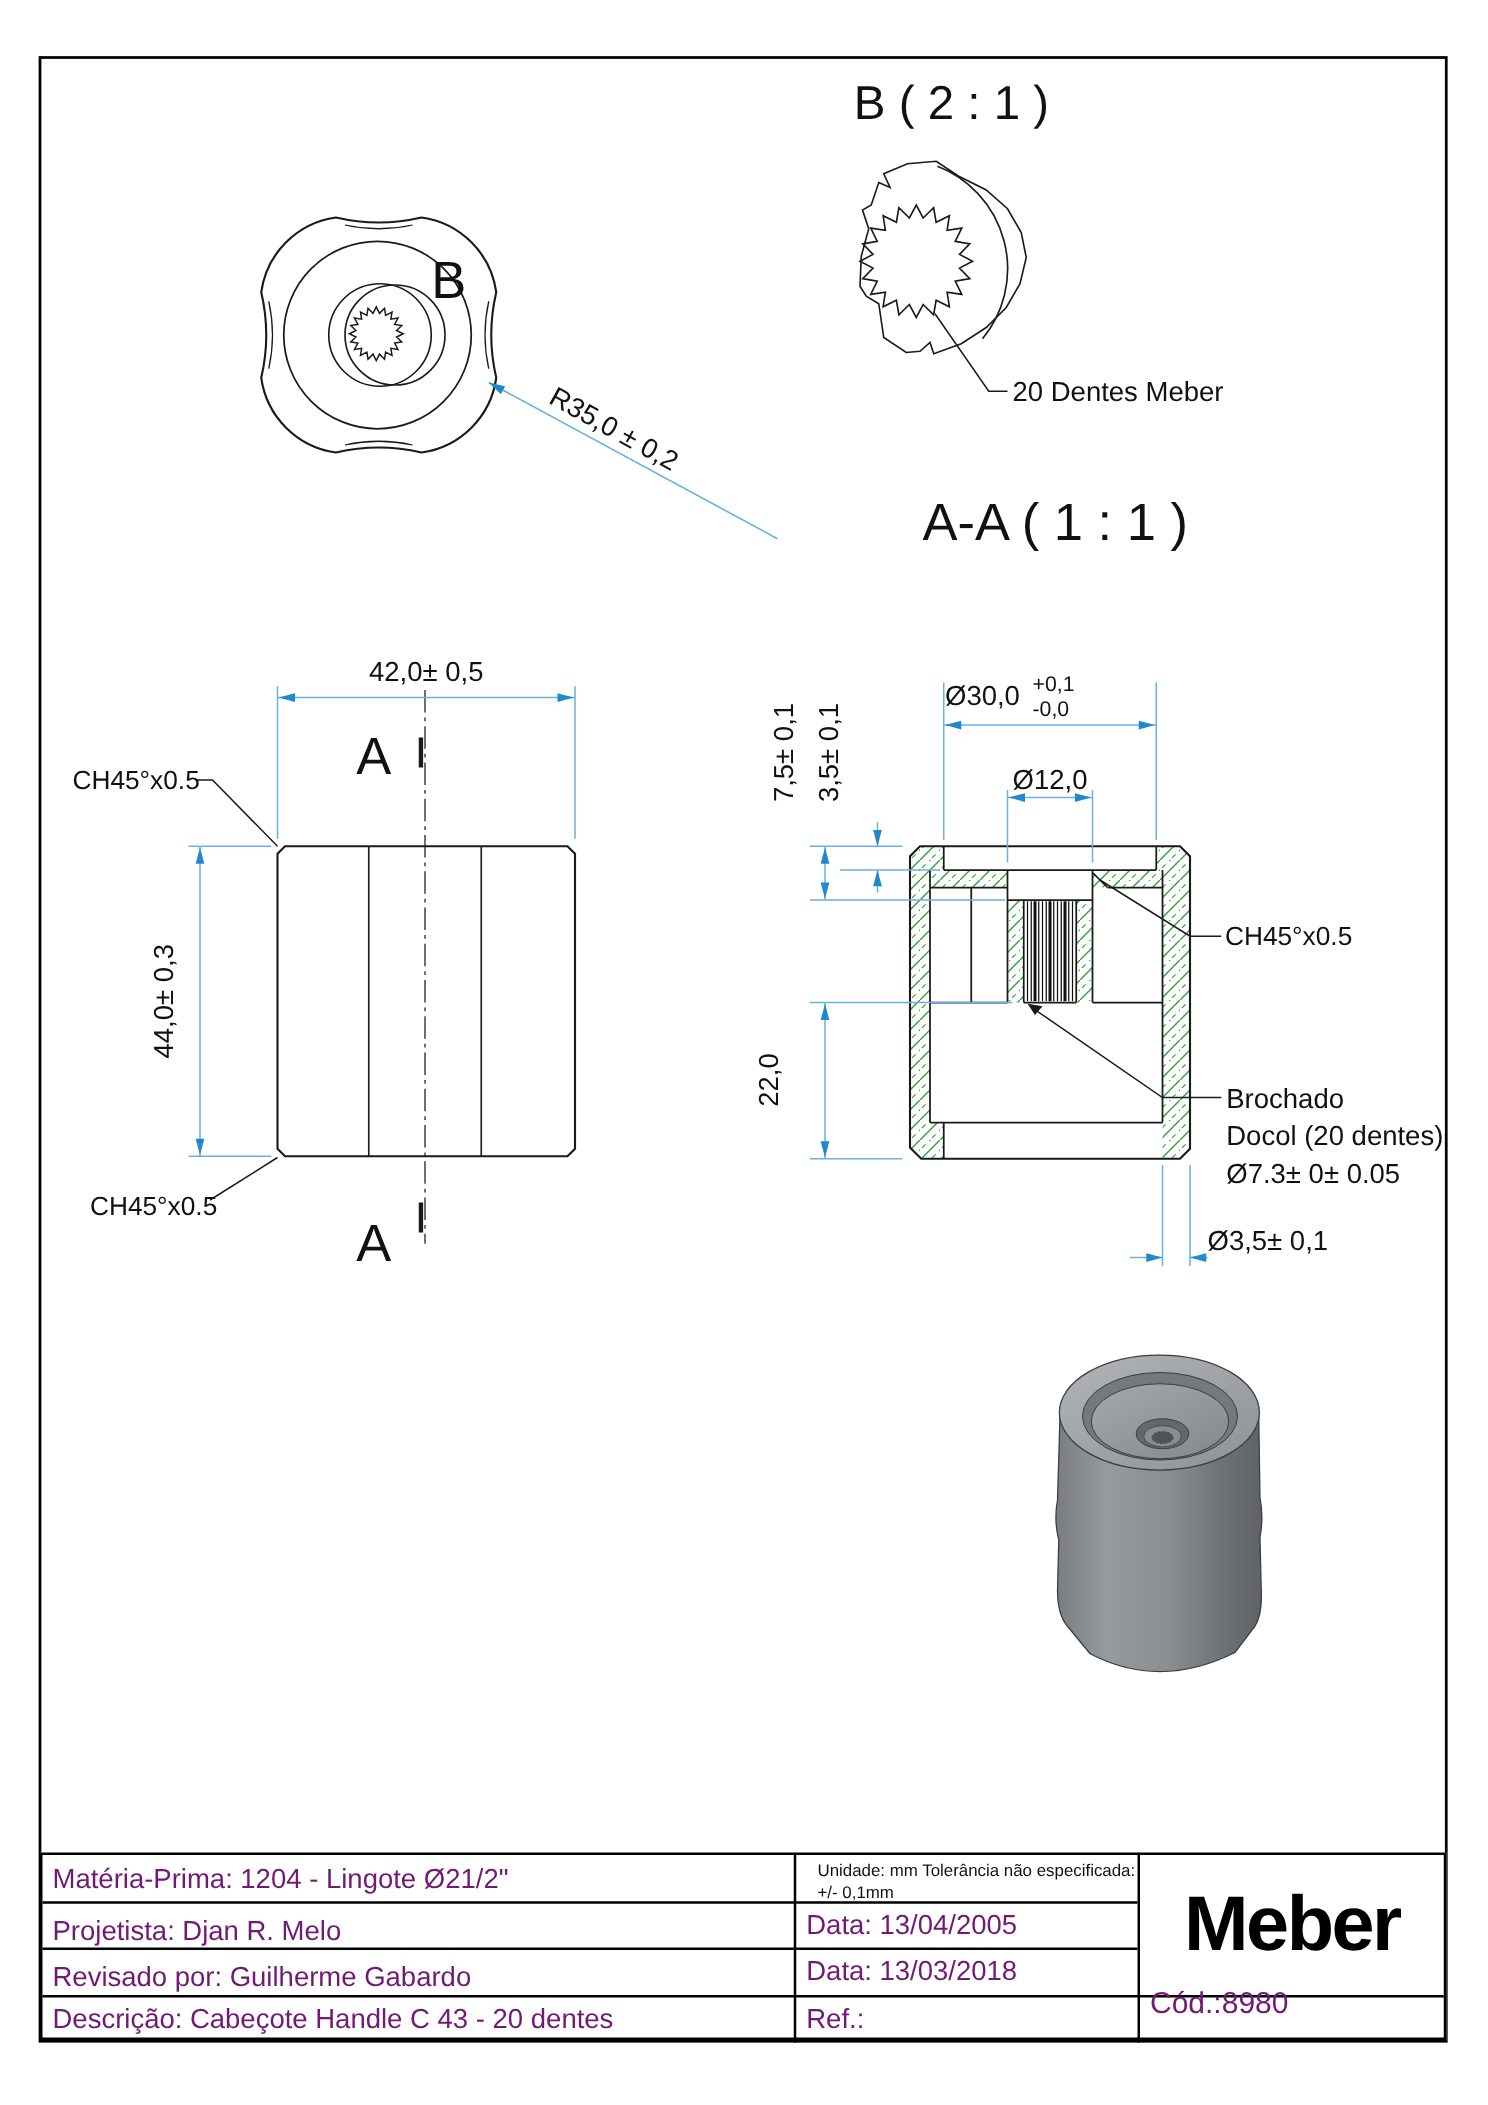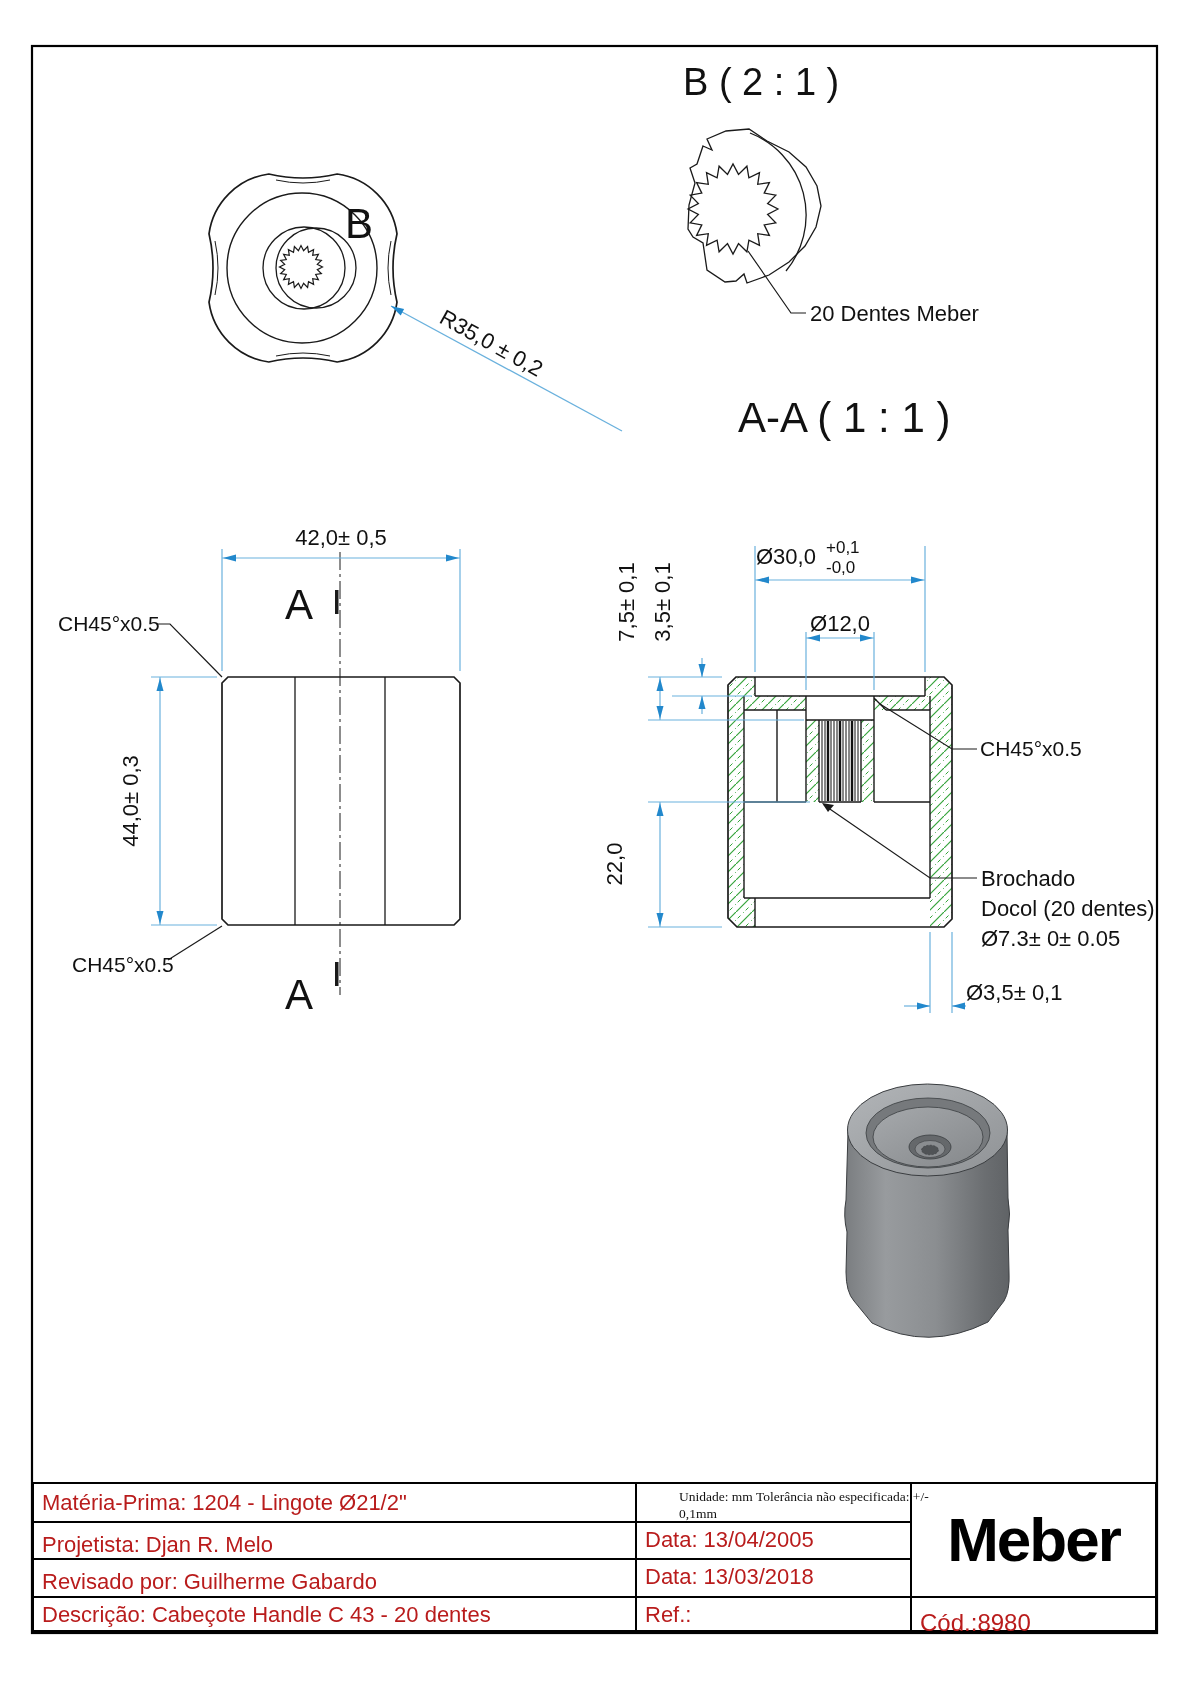--- a/index.html
+++ b/index.html
@@ -4,21 +4,21 @@
 <style>
   html,body{margin:0;padding:0;background:#fff;}
   #page{position:relative;width:1190px;height:1684px;background:#ffffff;overflow:hidden;
         font-family:"Liberation Sans",sans-serif;}
   svg{position:absolute;left:0;top:0;}
   svg text{font-family:"Liberation Sans",sans-serif;fill:#111;}
   .tb{position:absolute;left:32px;top:1482px;width:1125px;height:150px;
       border:2px solid #000;box-sizing:border-box;background:#fff;}
   .tb .vline{position:absolute;top:0;width:2px;background:#000;}
   .tb .hline{position:absolute;height:2px;background:#000;}
-  .cell{position:absolute;display:flex;align-items:center;font-size:22px;color:#b91c1c;white-space:nowrap;}
+  .cell{position:absolute;display:flex;align-items:center;font-size:22px;color:#701a75;white-space:nowrap;}
   .cell .lab{margin-right:6px;}
   .unidade{position:absolute;font-size:13.5px;line-height:17px;color:#111;}
   .unidade .row2{display:flex;}
   .unidade .row2 span+span{margin-left:38px;}
   .logo{position:absolute;display:flex;align-items:center;justify-content:center;
         font-size:62px;font-weight:800;letter-spacing:-2px;color:#000;}
 </style>
 </head>
 <body>
 
@@ -233,35 +233,35 @@
   </div>
   <div class="cell" style="left:8px;top:74px;height:37px;align-items:flex-end;">
     <span class="lab">Revisado por:</span>
     <span>Guilherme Gabardo</span>
   </div>
   <div class="cell" style="left:8px;top:112px;height:38px;">
     <span class="lab">Descrição:</span>
     <span>Cabeçote Handle C 43 - 20 dentes</span>
   </div>
 
-  <div class="unidade" style="left:645px;top:4px;width:260px;font-family:Liberation Serif, serif;">
+  <div class="unidade" style="left:620px;top:4px;width:260px;">
     <div>Unidade: mm Tolerância não especificada: +/- 0,1mm</div>
   </div>
   <div class="cell" style="left:611px;top:37px;height:37px;">
     <span class="lab">Data:</span>
     <span>13/04/2005</span>
   </div>
   <div class="cell" style="left:611px;top:74px;height:37px;">
     <span class="lab">Data:</span>
     <span>13/03/2018</span>
   </div>
   <div class="cell" style="left:611px;top:112px;height:38px;">
     <span>Ref.:</span>
   </div>
 
   <div class="logo" style="left:878px;top:0;width:243px;height:111px;">Meber</div>
-  <div class="cell" style="left:886px;top:120px;height:38px;font-size:24px;">
+  <div class="cell" style="left:886px;top:100px;height:38px;font-size:24px;">
     <span>Cód.:</span>
     <span>8980</span>
   </div>
 </div>
 
 </div>
 
 </body></html>

